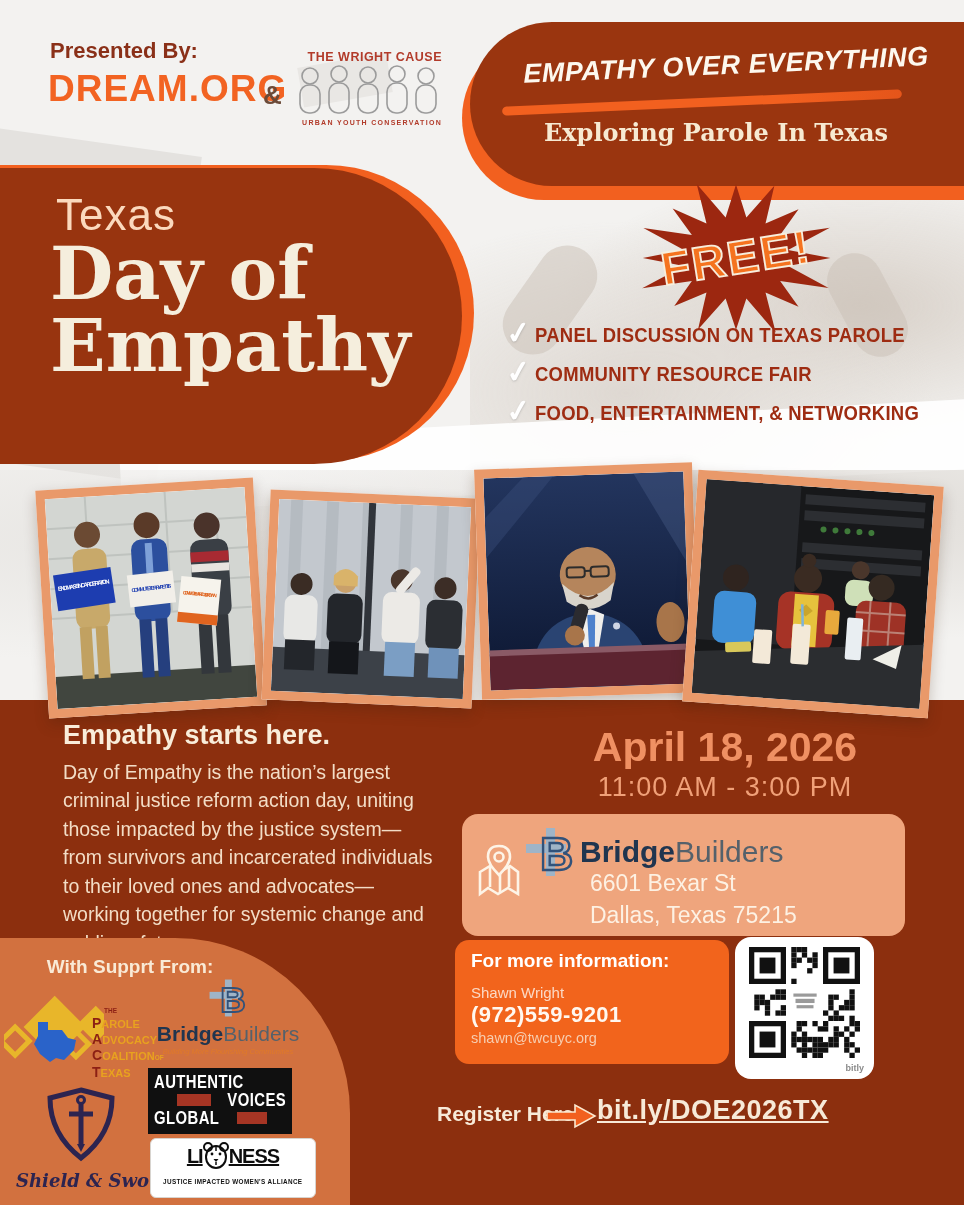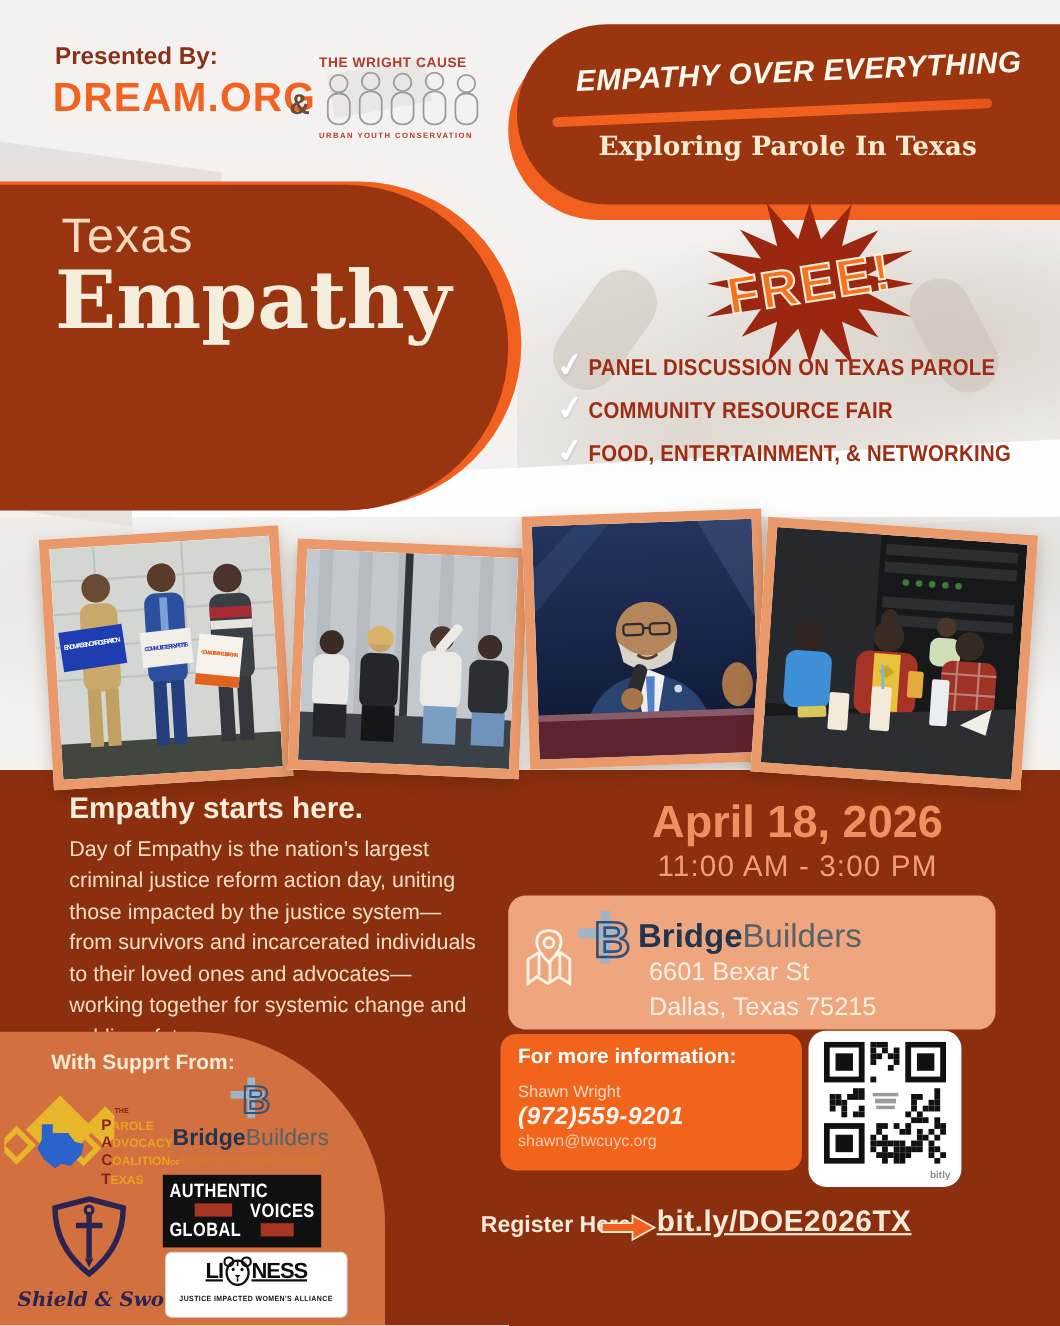--- a/index.html
+++ b/index.html
@@ -17,21 +17,21 @@
   .bg5{left:840px;top:250px;width:55px;height:110px;background:#c9bfb5;border-radius:28px;transform:rotate(-28deg);opacity:.5;}
   .bg6{left:300px;top:60px;width:90px;height:40px;background:#e9e7e4;transform:rotate(-10deg);}
   .bg7{left:0px;top:470px;width:964px;height:230px;background:
        radial-gradient(ellipse at 20% 30%, #e7e5e2 0%, rgba(231,229,226,0) 55%),
        radial-gradient(ellipse at 80% 20%, #dcd8d3 0%, rgba(220,216,211,0) 50%);}
 
   
   .presented-label{position:absolute;left:50px;top:38px;font-size:22px;font-weight:bold;color:#8a3018;z-index:3;}
   .dream{position:absolute;left:48px;top:68px;font-size:37px;font-weight:800;letter-spacing:1px;color:#f26322;z-index:3;}
   .amp{position:absolute;left:263px;top:80px;font-size:26px;font-weight:bold;color:#6b4a38;z-index:3;}
-  .wright{position:absolute;left:290px;top:50px;width:152px;z-index:3;text-align:left;}
+  .wright{position:absolute;left:290px;top:50px;width:152px;z-index:3;text-align:right;}
   .wright-title{font-size:12.5px;font-weight:bold;color:#b23b2a;letter-spacing:.5px;}
   .wright-sub{font-size:7px;font-weight:bold;color:#b23b2a;letter-spacing:1.3px;margin-top:1px;}
 
   
   .banner{position:absolute;left:470px;top:22px;width:520px;height:164px;z-index:2;}
   .banner .layer{position:absolute;left:0;top:0;right:-30px;bottom:0;border-radius:88px 0 0 88px;}
   .banner .l-orange{background:#f2601f;transform:translate(-8px,14px);}
   .banner .l-rust{background:#9a350f;}
   .banner-title{position:absolute;left:26px;top:28px;width:460px;text-align:center;
       font-size:27px;font-weight:bold;font-style:italic;color:#fdf8ee;letter-spacing:.5px;
@@ -89,21 +89,21 @@
   .venue-brand{font-size:30px;margin-left:4px;white-space:nowrap;}
   .brand-bold{font-weight:bold;color:#20354f;}
   .brand-rest{color:#55616b;}
   .venue-addr1{position:absolute;left:128px;top:56px;font-size:23px;color:#fdf1e3;z-index:2;}
   .venue-addr2{position:absolute;left:128px;top:88px;font-size:23px;color:#fdf1e3;z-index:2;}
 
   .info-card{position:absolute;left:455px;top:940px;width:274px;height:124px;background:#f2641c;
       border-radius:14px;z-index:6;}
   .info-heading{position:absolute;left:16px;top:10px;font-size:19px;font-weight:bold;color:#ffffff;}
   .info-name{position:absolute;left:16px;top:44px;font-size:15px;color:#fbd9c4;}
-  .info-phone{position:absolute;left:16px;top:62px;font-size:22px;font-weight:800;color:#fff7ef;letter-spacing:.5px;font-style:italic;}
+  .info-phone{position:absolute;left:16px;top:62px;font-size:22px;font-weight:800;color:#fff7ef;letter-spacing:.5px;}
   .info-email{position:absolute;left:16px;top:90px;font-size:14.5px;color:#f7cdb0;}
 
   .qr-box{position:absolute;left:735px;top:937px;width:139px;height:142px;background:#ffffff;
       border-radius:16px;z-index:6;}
   .qr-box svg{position:absolute;left:14px;top:10px;}
   .qr-caption{position:absolute;right:10px;bottom:6px;font-size:9px;font-weight:bold;color:#8a8a8a;text-align:right;}
 
   .register-label{position:absolute;left:437px;top:1102px;font-size:21px;font-weight:bold;color:#f7ead8;z-index:6;}
   .register-arrow{position:absolute;left:545px;top:1103px;z-index:6;}
   .register-link{position:absolute;left:597px;top:1095px;font-size:27px;font-weight:800;color:#f7ead8;
@@ -189,20 +189,21 @@
     <div class="banner-title">EMPATHY OVER EVERYTHING</div>
     <div class="banner-underline"></div>
     <div class="banner-sub">Exploring Parole In Texas</div>
   </div>
 
   <div class="hero">
     <div class="layer l-orange"></div>
     <div class="layer l-rust"></div>
     <div class="hero-kicker">Texas</div>
     <div class="hero-title">
+      <div>Day of</div>
       <div>Empathy</div>
     </div>
   </div>
 
   <svg class="burst" width="212" height="172" viewBox="-106 -86 212 172">
     <g transform="scale(1.18,0.92)">
       <polygon fill="#9c2710" points="80,0 44.1,8.8 78.5,32.5 37.4,25 53,53 25,37.4 33.7,81.3 8.8,44.1 0,78 -8.8,44.1 -32.2,77.6 -25,37.4 -52.3,52.3 -37.4,25 -79.5,32.9 -44.1,8.8 -79,0 -44.1,-8.8 -78.5,-32.5 -37.4,-25 -53.7,-53.7 -25,-37.4 -33.3,-80.4 -8.8,-44.1 0,-80 8.8,-44.1 32.5,-78.5 25,-37.4 53,-53 37.4,-25 79.5,-32.9 44.1,-8.8"></polygon>
     </g>
     <text x="0" y="16" text-anchor="middle" transform="rotate(-9)" style="font-family:'Liberation Sans',sans-serif;font-weight:800;font-size:47px;fill:#f5731f;stroke:#f7eedd;stroke-width:1.8px;letter-spacing:2px;">FREE!</text>
   </svg>

